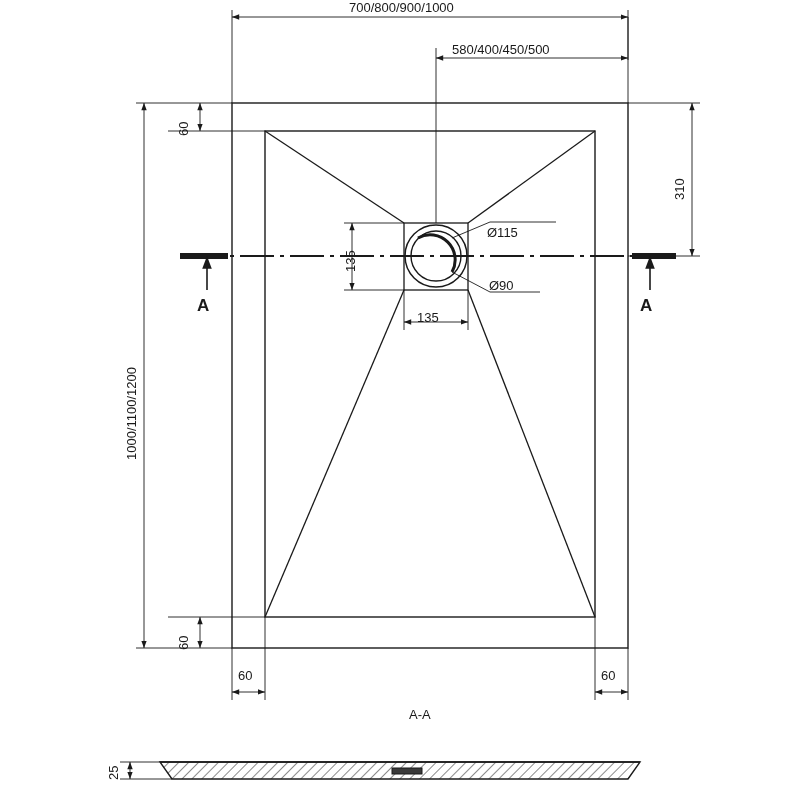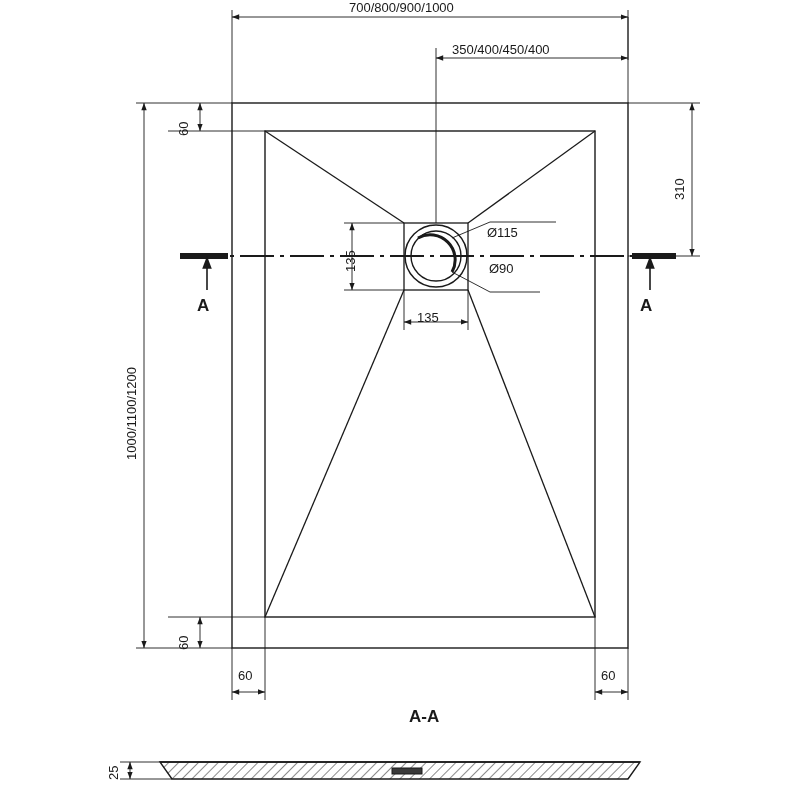--- a/index.html
+++ b/index.html
@@ -1,20 +1,20 @@
 <!DOCTYPE html>
 <html><head>
 <meta charset="utf-8">
 <style>
   html,body{margin:0;padding:0;background:#ffffff;}
   body{width:800px;height:800px;overflow:hidden;font-family:"Liberation Sans",sans-serif;color:#1a1a1a;}
   #stage{position:relative;width:800px;height:800px;}
   svg{position:absolute;left:0;top:0;width:800px;height:800px;}
   .lbl{position:absolute;font-family:"Liberation Sans",sans-serif;font-size:13px;color:#1a1a1a;white-space:nowrap;}
-  .lbl.big{font-size:17px;font-weight:bold;}
+  .lbl.big{font-size:13px;font-weight:normal;}
   .lbl.bold{font-weight:bold;font-size:17px;}
   .rot90{transform:rotate(-90deg);transform-origin:left top;}
 </style>
 </head>
 <body>
 
 <div id="stage">
 
   <svg viewBox="0 0 800 800">
     <defs>
@@ -110,36 +110,36 @@
       <rect x="392" y="768" width="30" height="6" fill="#3a3a3a" stroke="#1a1a1a" stroke-width="1"></rect>
       <g stroke="#1a1a1a" stroke-width="0.9">
         <line x1="160" y1="762" x2="120" y2="762"></line>
         <line x1="172" y1="779" x2="120" y2="779"></line>
         <line x1="130" y1="762" x2="130" y2="779" marker-start="url(#arrE)" marker-end="url(#arrS)"></line>
       </g>
     </g>
   </svg>
 
   <div class="lbl" style="left:349px;top:0px;">700/800/900/1000</div>
-  <div class="lbl" style="left:452px;top:42px;">350/400/450/400</div>
+  <div class="lbl" style="left:452px;top:42px;">580/400/450/500</div>
 
   <div class="lbl rot90" style="left:124px;top:460px;">1000/1100/1200</div>
   <div class="lbl rot90" style="left:672px;top:200px;">310</div>
 
   <div class="lbl rot90" style="left:176px;top:136px;">60</div>
   <div class="lbl rot90" style="left:176px;top:650px;">60</div>
 
   <div class="lbl" style="left:238px;top:668px;">60</div>
   <div class="lbl" style="left:601px;top:668px;">60</div>
 
   <div class="lbl rot90" style="left:343px;top:272px;">135</div>
   <div class="lbl" style="left:417px;top:310px;">135</div>
 
   <div class="lbl" style="left:487px;top:225px;">Ø115</div>
-  <div class="lbl" style="left:489px;top:261px;">Ø90</div>
+  <div class="lbl" style="left:489px;top:278px;">Ø90</div>
 
   <div class="lbl bold" style="left:197px;top:296px;">A</div>
   <div class="lbl bold" style="left:640px;top:296px;">A</div>
 
   <div class="lbl big" style="left:409px;top:707px;">A-A</div>
   <div class="lbl rot90" style="left:106px;top:780px;">25</div>
 
 </div>
 
 </body></html>

